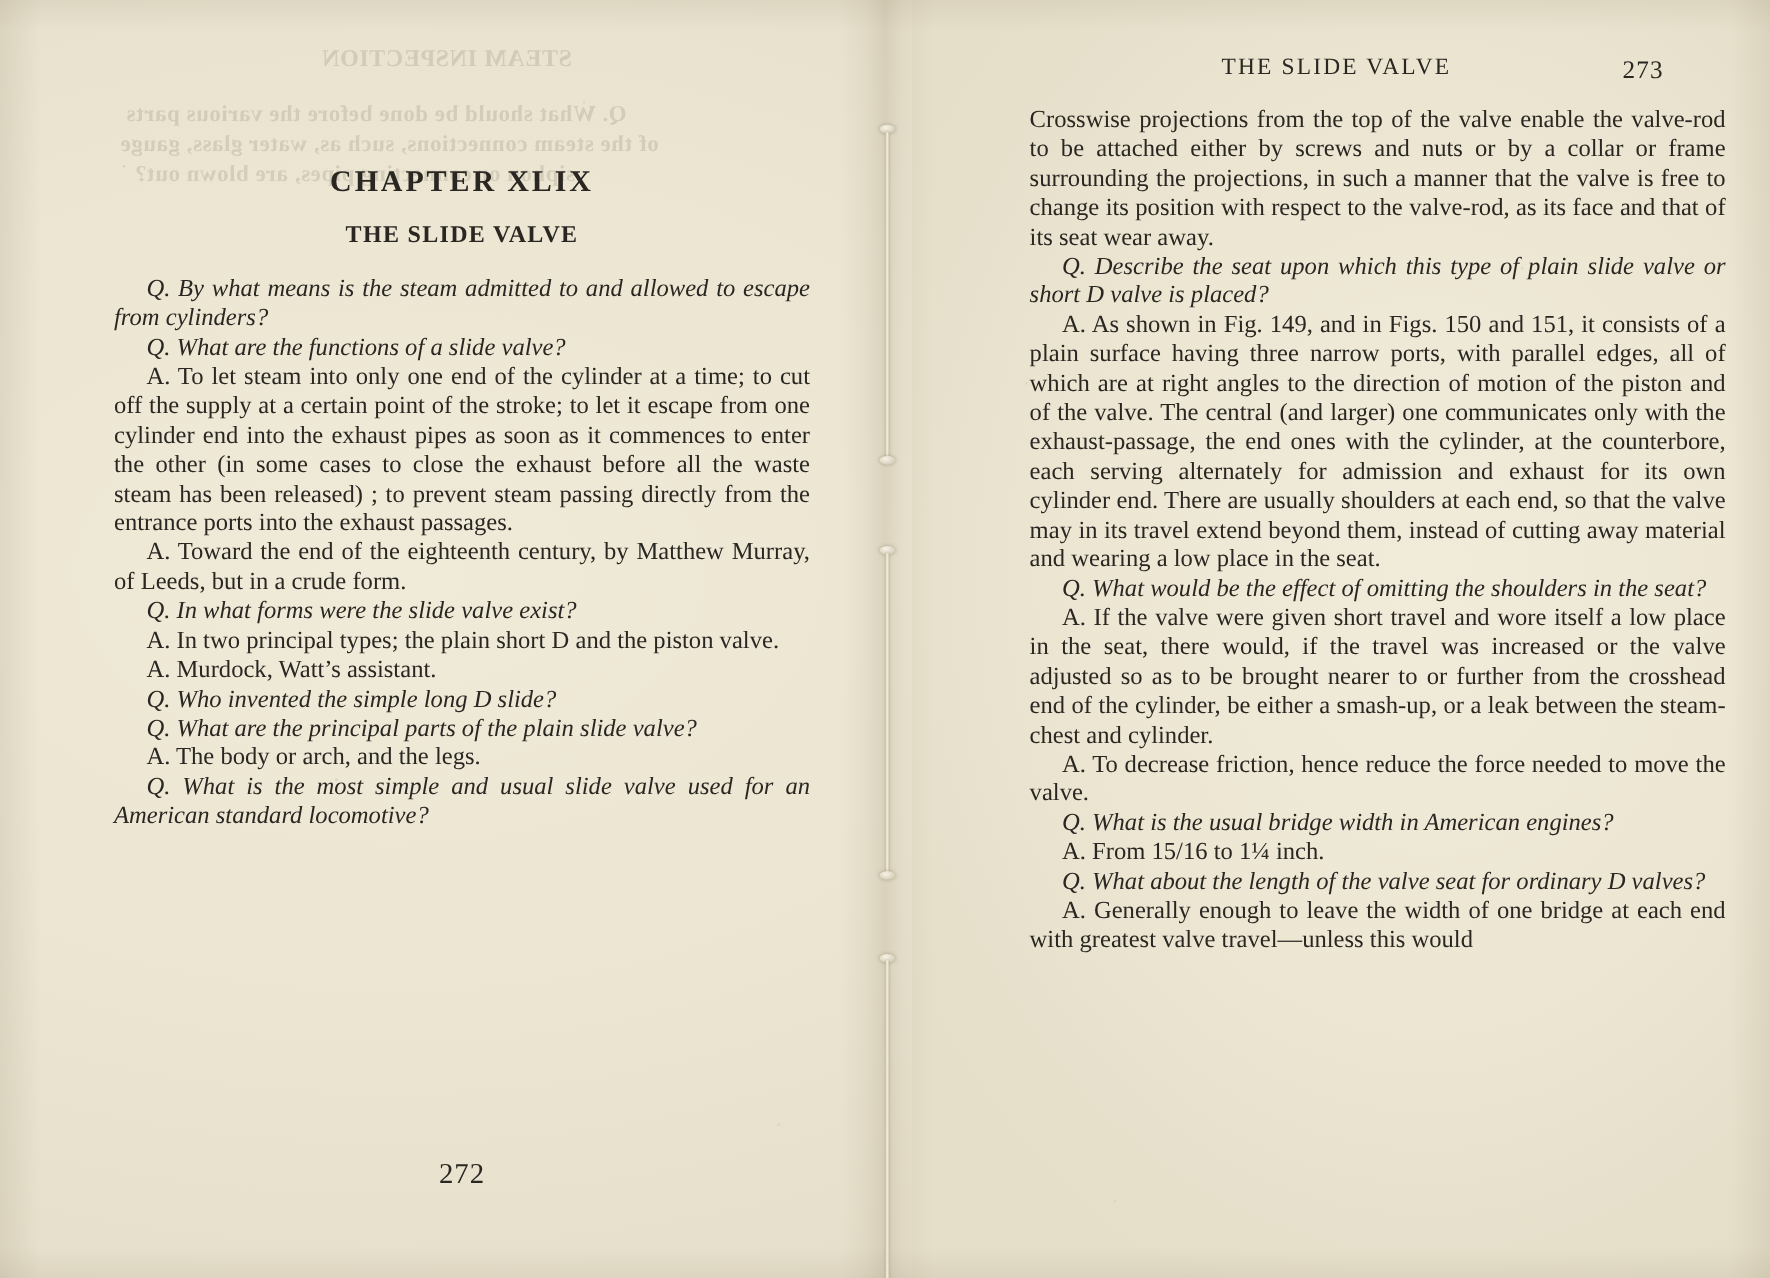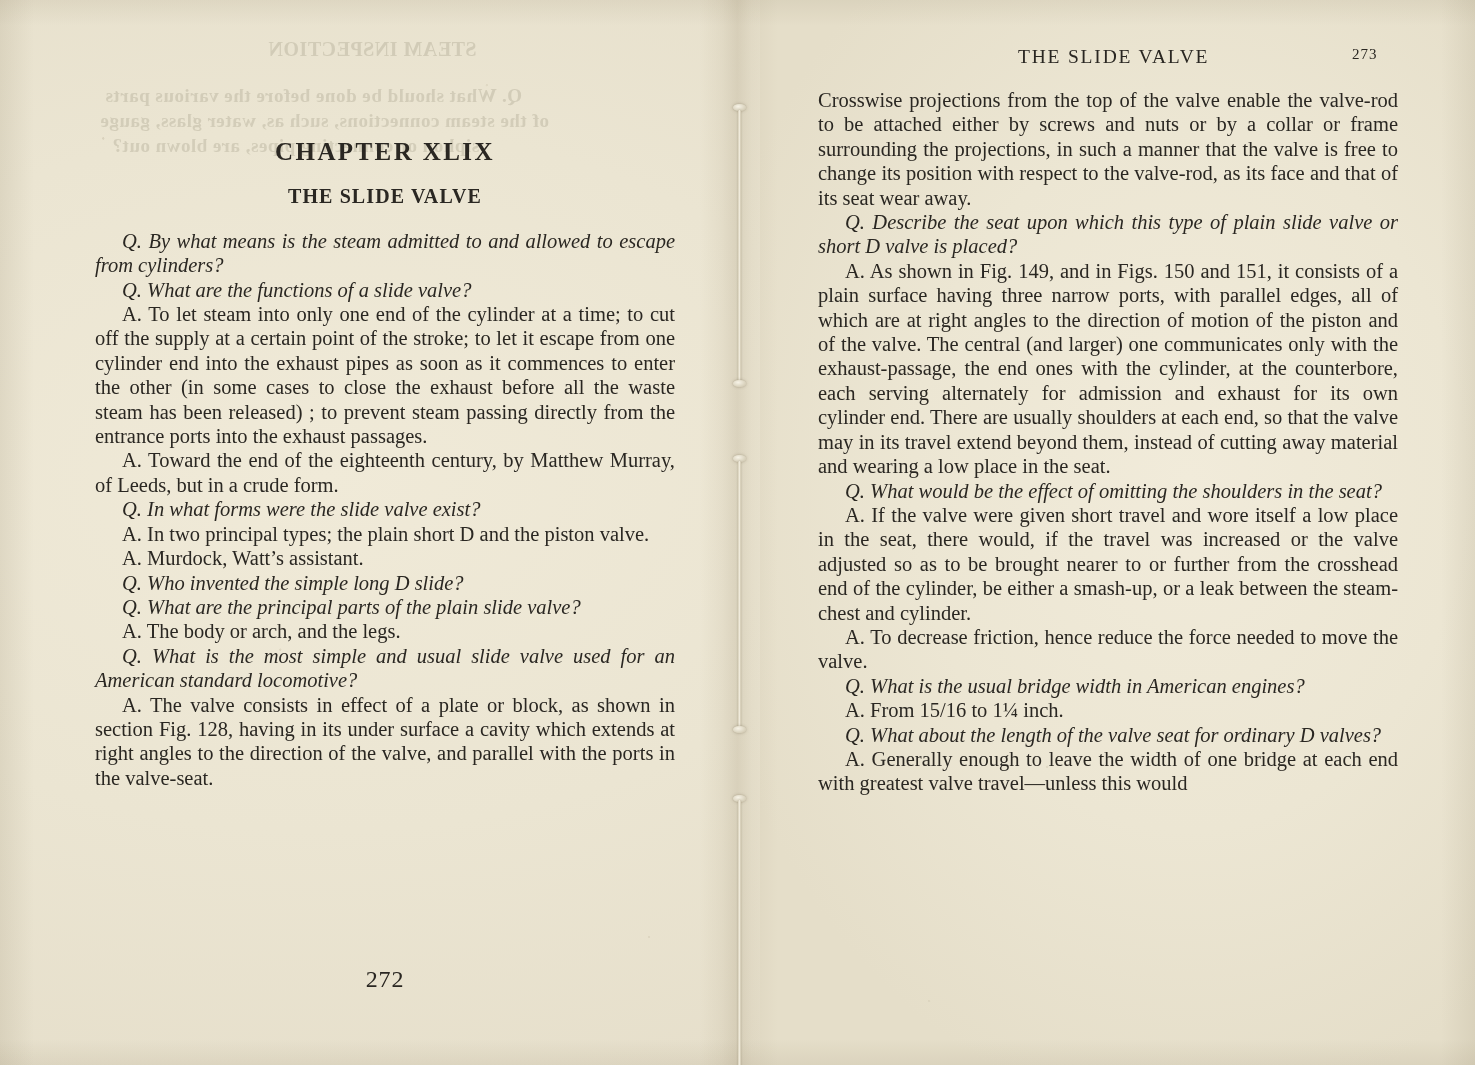--- a/index.html
+++ b/index.html
@@ -107,21 +107,21 @@
   .column {
     position: absolute;
     font-size: 20.5px;
     line-height: 24.4px;
     text-align: justify;
     text-justify: inter-word;
     -webkit-hyphens: none;
     hyphens: none;
   }
   #col-left  { left: 95px;  top: 140px; width: 580px; }
-  #col-right { left: 818px; top: 88px;  width: 580px; }
+  #col-right { left: 858px; top: 88px;  width: 580px; }
 
   .chapter-title {
     text-align: center;
     font-size: 25px;
     letter-spacing: 2.4px;
     margin: 0 0 20px 0;
     font-weight: 700;
   }
   .chapter-subtitle {
     text-align: center;
@@ -139,21 +139,21 @@
   
 
   .runhead {
     position: absolute;
     top: 46px;
     font-size: 19.5px;
     letter-spacing: 1.8px;
     white-space: nowrap;
   }
   #runhead-title { left: 1018px; }
-  #runhead-folio { left: 1352px; letter-spacing: 1px; font-size: 15px; }
+  #runhead-folio { left: 1352px; letter-spacing: 1px; font-size: 21px; }
 
   .folio-bottom {
     position: absolute;
     left: 95px; width: 580px;
     top: 966px;
     text-align: center;
     font-size: 24px;
     letter-spacing: .8px;
   }
 </style>
@@ -194,21 +194,20 @@
     <p class="para q">Q. What are the functions of a slide valve?</p>
     <p class="para">A. To let steam into only one end of the cylinder at a time; to cut off the supply at a certain point of the stroke; to let it escape from one cylinder end into the exhaust pipes as soon as it commences to enter the other (in some cases to close the exhaust before all the waste steam has been released) ; to prevent steam passing directly from the entrance ports into the exhaust passages.</p>
     <p class="para">A. Toward the end of the eighteenth century, by Matthew Murray, of Leeds, but in a crude form.</p>
     <p class="para q">Q. In what forms were the slide valve exist?</p>
     <p class="para">A. In two principal types; the plain short D and the piston valve.</p>
     <p class="para">A. Murdock, Watt’s assistant.</p>
     <p class="para q">Q. Who invented the simple long D slide?</p>
     <p class="para q">Q. What are the principal parts of the plain slide valve?</p>
     <p class="para">A. The body or arch, and the legs.</p>
     <p class="para q">Q. What is the most simple and usual slide valve used for an American standard locomotive?</p>
-    <p class="para">A. The valve consists in effect of a plate or block, as shown in section Fig. 128, having in its under surface a cavity which extends at right angles to the direction of the valve, and parallel with the ports in the valve-seat.</p>
   </div>
 
   <div class="folio-bottom">272</div>
 
   <div class="runhead" id="runhead-title">THE SLIDE VALVE</div>
   <div class="runhead" id="runhead-folio">273</div>
 
   <div class="column" id="col-right">
     <p class="para" style="text-indent:0;">Crosswise projections from the top of the valve enable the valve-rod to be attached either by screws and nuts or by a collar or frame surrounding the projections, in such a manner that the valve is free to change its position with respect to the valve-rod, as its face and that of its seat wear away.</p>
     <p class="para q">Q. Describe the seat upon which this type of plain slide valve or short D valve is placed?</p>

